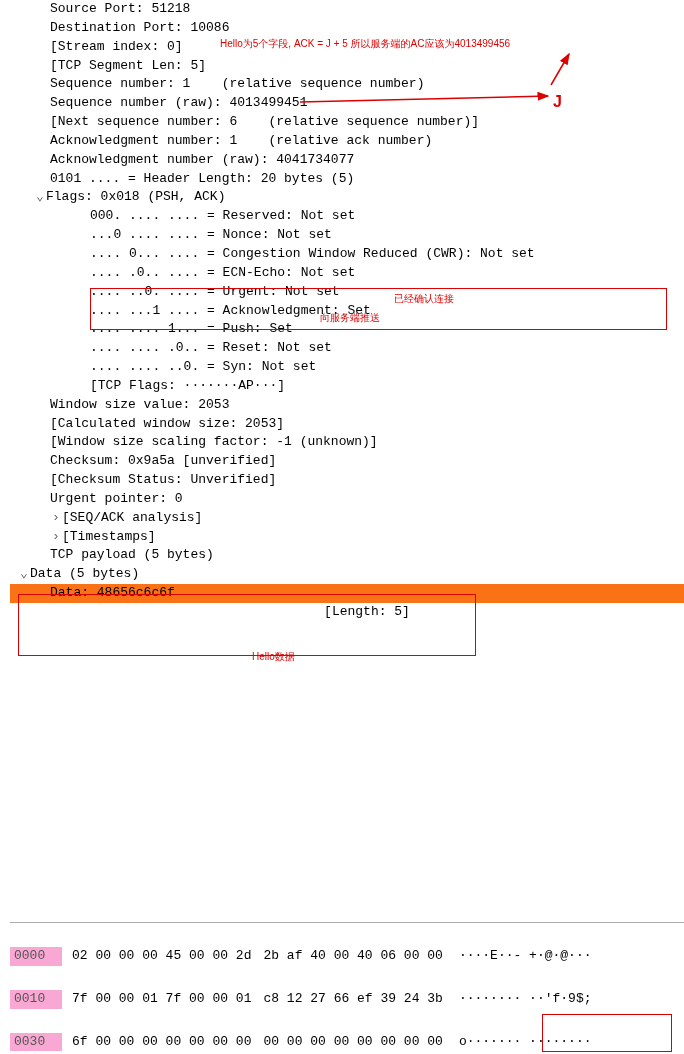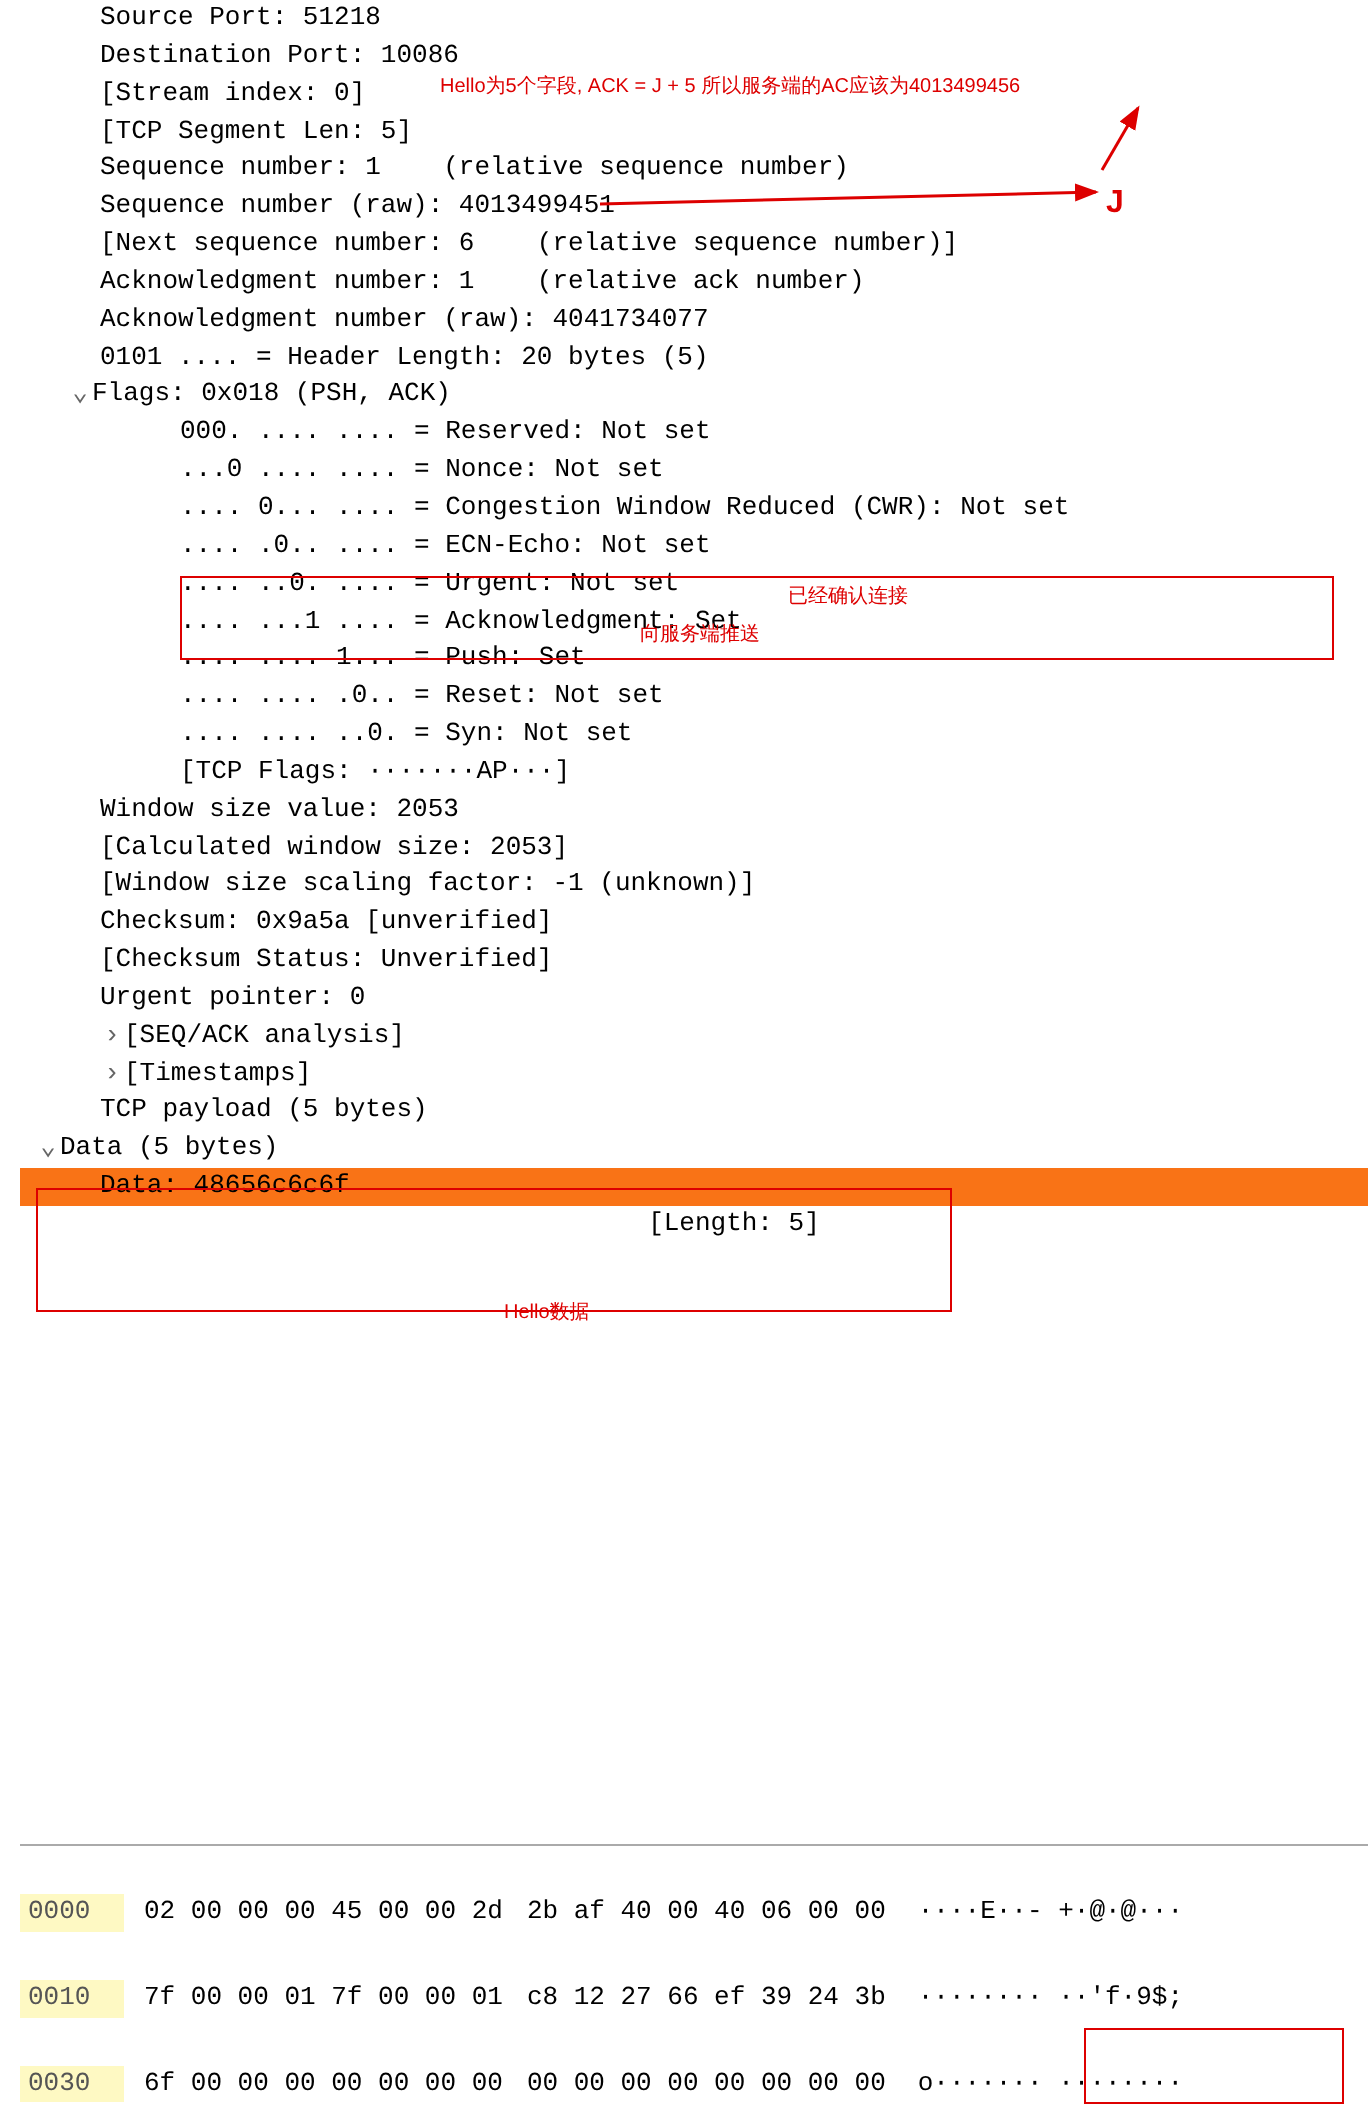--- a/index.html
+++ b/index.html
@@ -22,21 +22,21 @@
   .caret { display: inline-block; width: 12px; text-align: center; color: #666; }
   .data-val { padding-left: 40px; background: #f97316; width: 100%; box-sizing: border-box; }
   .data-len { padding-left: 40px; text-align: center; }
   .ann-red { color: #d00; font-family: Arial, sans-serif; font-size: 10px; position: absolute; }
   .ann-j { color: #d00; font-family: Arial, sans-serif; font-weight: bold; font-size: 16px; position: absolute; }
   .redbox { position: absolute; border: 1px solid #d00; pointer-events: none; }
   .main { position: relative; }
   .arrow-svg { position: absolute; pointer-events: none; }
   .hex-pane { border-top: 1px solid #aaa; margin-top: 300px; background: #fff; }
   .hex-row { white-space: pre; }
-  .hex-off { background: #fef9c3; display: inline-block; width: 48px; padding-left: 4px; color: #555; }
+  .hex-off { background: #f9a8d4; display: inline-block; width: 48px; padding-left: 4px; color: #555; }
   .hex-bytes { display: inline-block; padding-left: 10px; margin-top: 24px; }
   .hex-ascii { display: inline-block; padding-left: 16px; }
   .hex-sep { display: inline-block; width: 12px; }
 </style>
 </head>
 <body>
 
 <div class="main">
 
   <div class="tree-row indent-0">Source Port: 51218</div>

